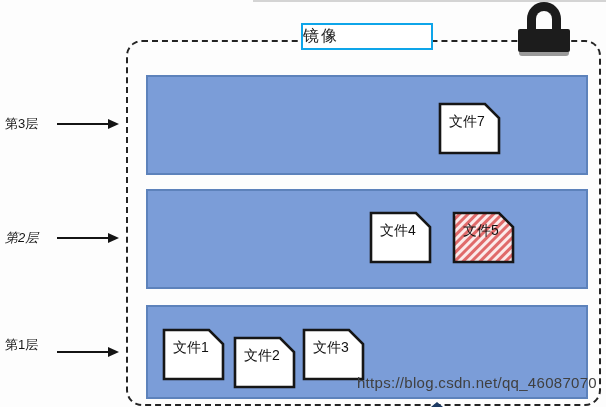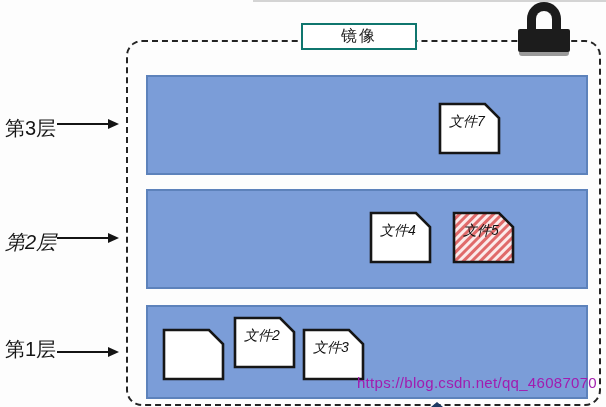--- a/index.html
+++ b/index.html
@@ -21,25 +21,25 @@
   
   .image-boundary{
     position:absolute;left:126px;top:40px;width:475px;height:366px;
     box-sizing:border-box;
     border:2px dashed #232323;
     border-radius:16px;
     z-index:1;
   }
   
   .title-box{
-    position:absolute;left:301px;top:23px;width:116px;height:27px;
+    position:absolute;left:301px;top:23px;width:132px;height:27px;
     box-sizing:border-box;
     background:#ffffff;
-    border:2px solid #0f766e;
-    display:flex;align-items:center;justify-content:center;
+    border:2px solid #0ea5e9;
+    display:flex;align-items:center;justify-content:flex-start;
     z-index:3;
   }
   .title-box span{
     font-size:16px;color:#222;letter-spacing:2px;
   }
   
   .lock{
     position:absolute;left:518px;top:2px;width:52px;height:55px;z-index:3;
   }
   .lock .shackle{
@@ -63,50 +63,50 @@
     background:#7b9dd8;
     border:2px solid #5d82bb;
     z-index:1;
   }
   .layer-3{top:75px;height:100px;}
   .layer-2{top:189px;height:100px;}
   .layer-1{top:305px;height:94px;}
   
   .side-label{
     position:absolute;left:5px;height:19px;
-    font-size:20px;color:#141414;white-space:nowrap;
+    font-size:13px;color:#141414;white-space:nowrap;
   }
   .lbl-3{top:115px;} .lbl-2{top:229px;font-style:italic;} .lbl-1{top:336px;}
   .pointer{
     position:absolute;left:57px;width:52px;height:2px;background:#141414;
   }
   .ptr-3{top:123px;} .ptr-2{top:237px;} .ptr-1{top:351px;}
   .pointer::after{
     content:'';position:absolute;right:-10px;top:-4px;
     border-left:11px solid #141414;
     border-top:5px solid transparent;
     border-bottom:5px solid transparent;
   }
   
   .file{
     position:absolute;width:63px;height:53px;z-index:2;
   }
   .file svg{position:absolute;left:0;top:0;}
   .file span{
     position:absolute;left:0;top:2px;width:58px;height:36px;
     display:flex;align-items:center;justify-content:center;
-    font-size:14px;color:#111;font-style:italic;
+    font-size:14px;color:#111;
   }
-  .f1{left:162px;top:328px;} .f2{left:233px;top:316px;} .f3{left:302px;top:328px;border-radius:26px;}
+  .f1{left:162px;top:328px;} .f2{left:233px;top:336px;} .f3{left:302px;top:328px;border-radius:26px;}
   .f4{left:369px;top:211px;padding-left:18px;} .f5{left:452px;top:211px;} .f6{left:509px;top:211px;}
   .f7{left:438px;top:102px;}
   
   .watermark{
     position:absolute;left:340px;top:374px;width:257px;
-    text-align:right;font-size:15px;color:#a21caf;
+    text-align:right;font-size:15px;color:#404040;
     letter-spacing:0.3px;z-index:2;
   }
   
   .bottom-fragment{
     position:absolute;left:431px;top:402px;width:12px;height:5px;
     background:#1c3a63;
     clip-path:polygon(50% 0,100% 100%,0 100%);
     z-index:3;
   }
 </style>
@@ -146,20 +146,21 @@
   <div class="pointer ptr-3"></div>
   <div class="side-label lbl-2">第2层</div>
   <div class="pointer ptr-2"></div>
   <div class="side-label lbl-1">第1层</div>
   <div class="pointer ptr-1"></div>
 
   <div class="file f1">
     <svg width="63" height="53" viewBox="0 0 63 53">
         <path d="M2 2 H47 L61 16 V51 H2 Z" fill="#ffffff" stroke="#161616" stroke-width="2.6"></path>
       </svg>
+    <span>文件1</span>
   </div>
   <div class="file f2">
     <svg width="63" height="53" viewBox="0 0 63 53">
         <path d="M2 2 H47 L61 16 V51 H2 Z" fill="#ffffff" stroke="#161616" stroke-width="2.6"></path>
       </svg>
     <span>文件2</span>
   </div>
   <div class="file f3">
     <svg width="63" height="53" viewBox="0 0 63 53">
         <path d="M2 2 H47 L61 16 V51 H2 Z" fill="#ffffff" stroke="#161616" stroke-width="2.6"></path>

